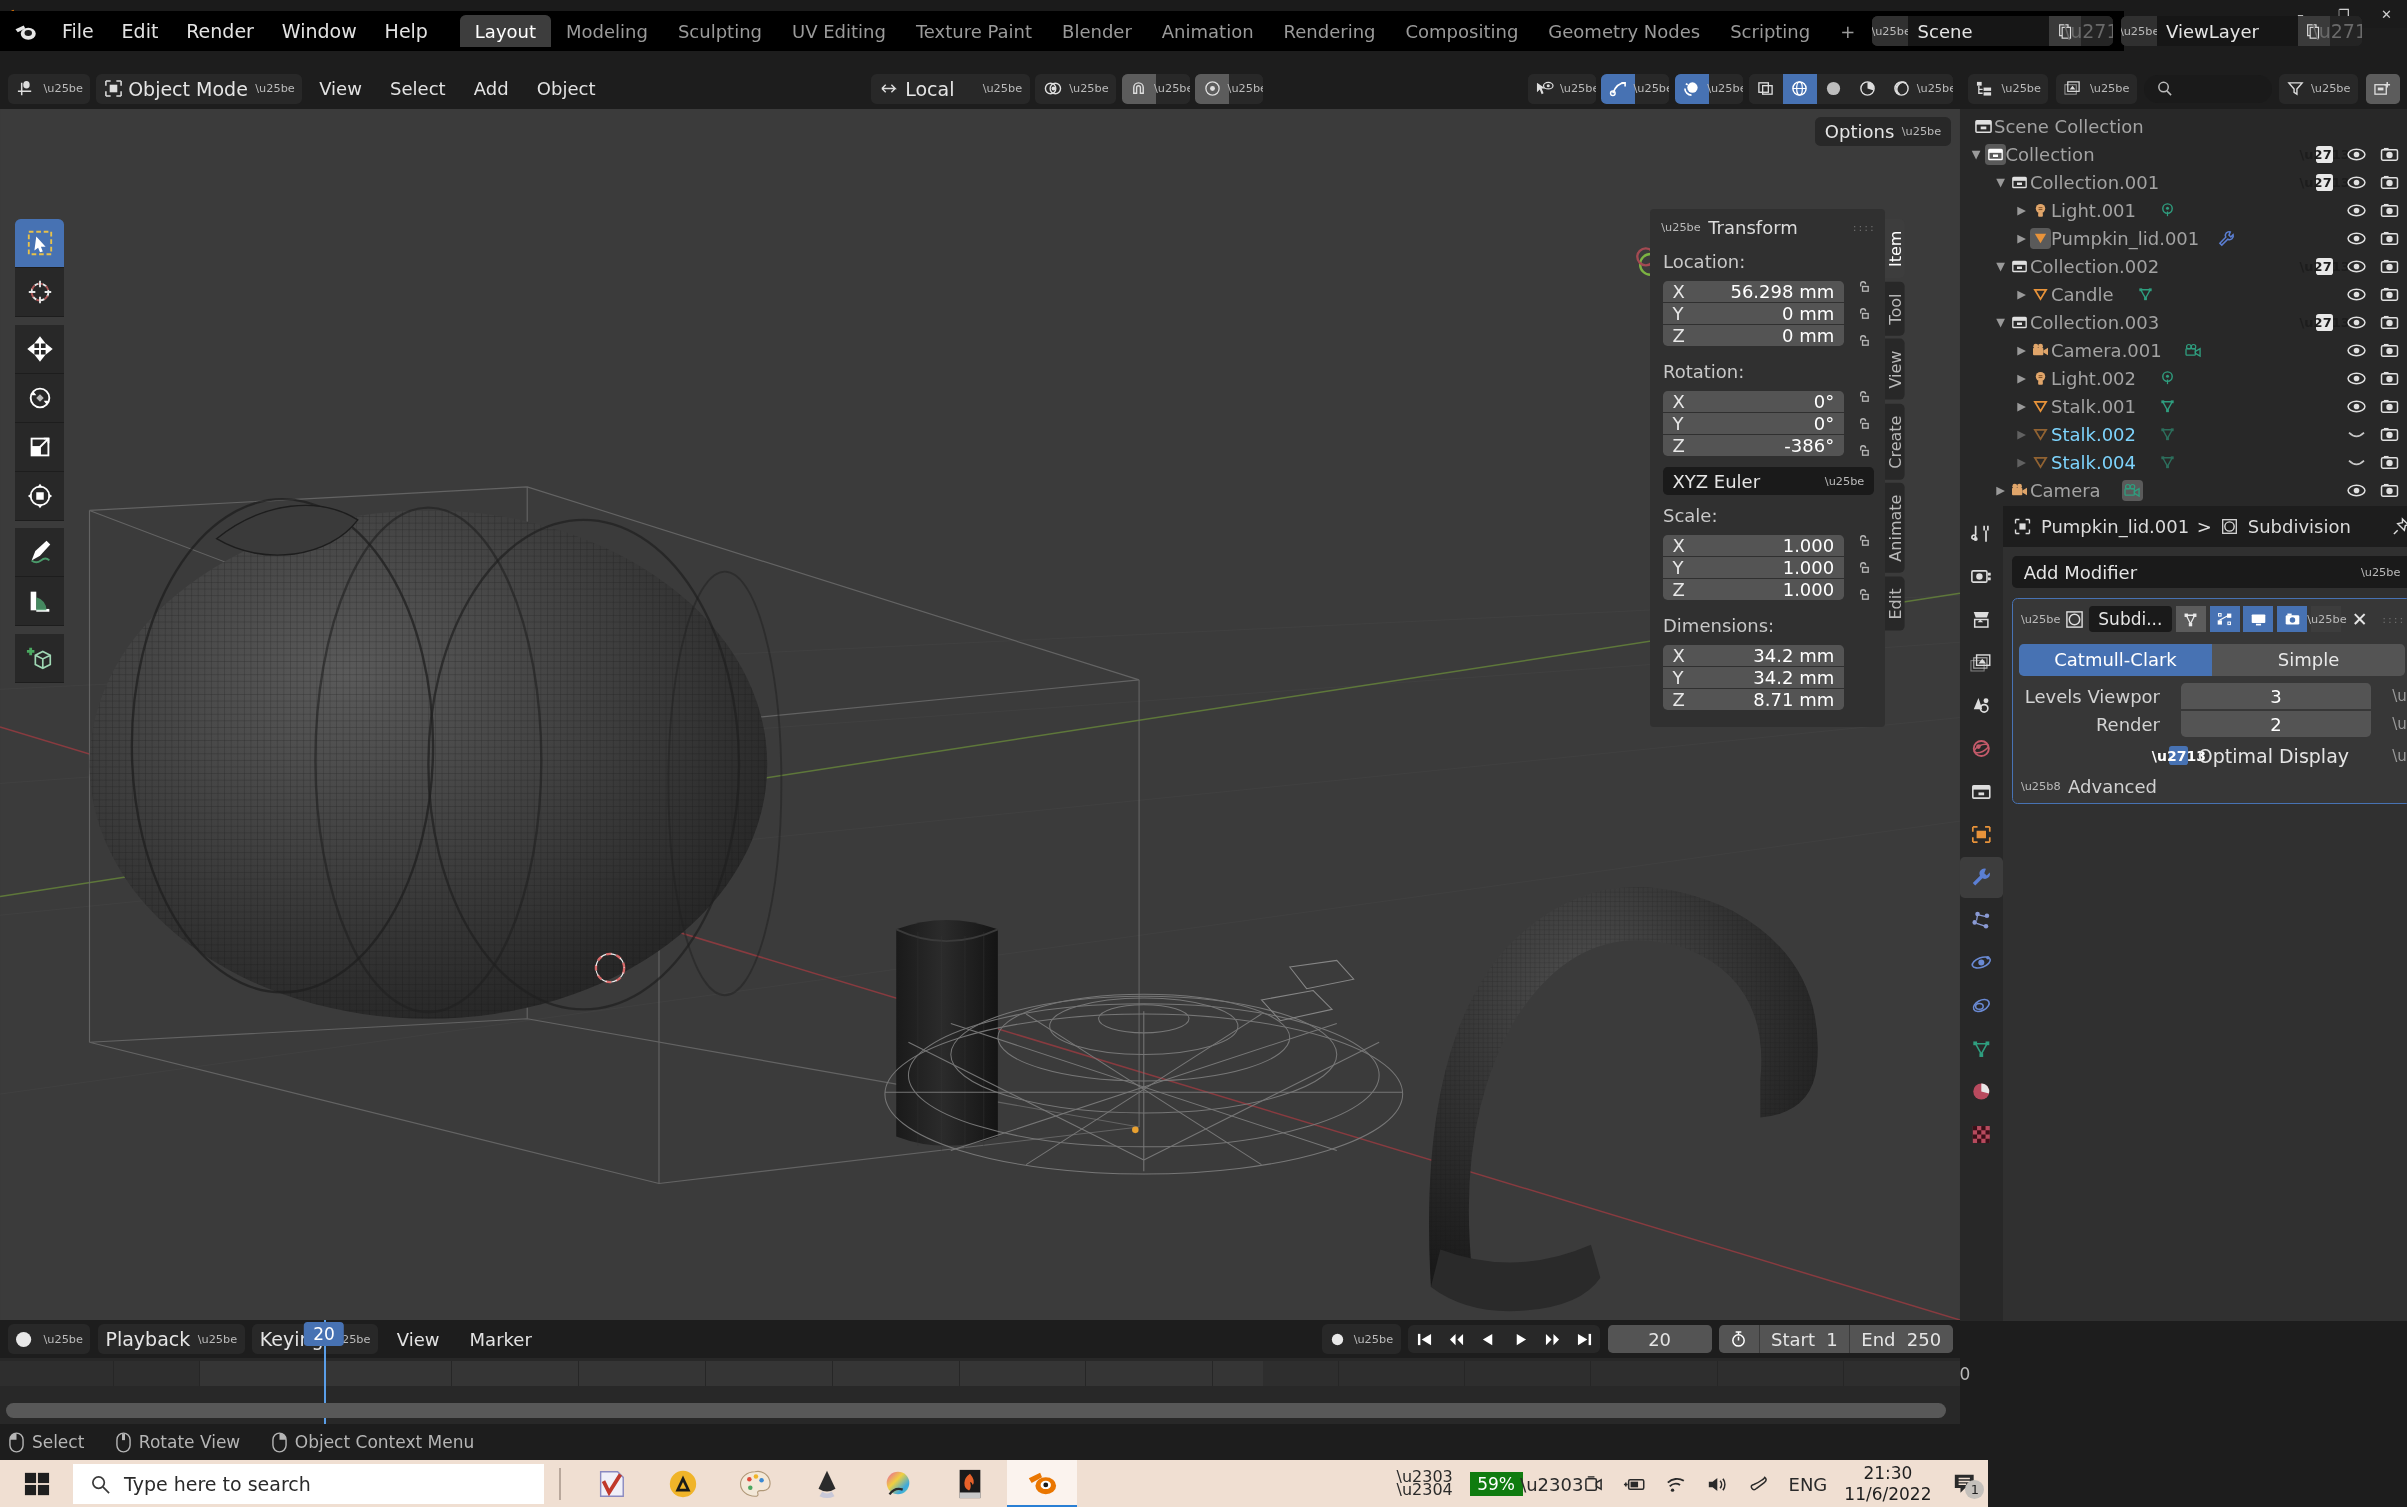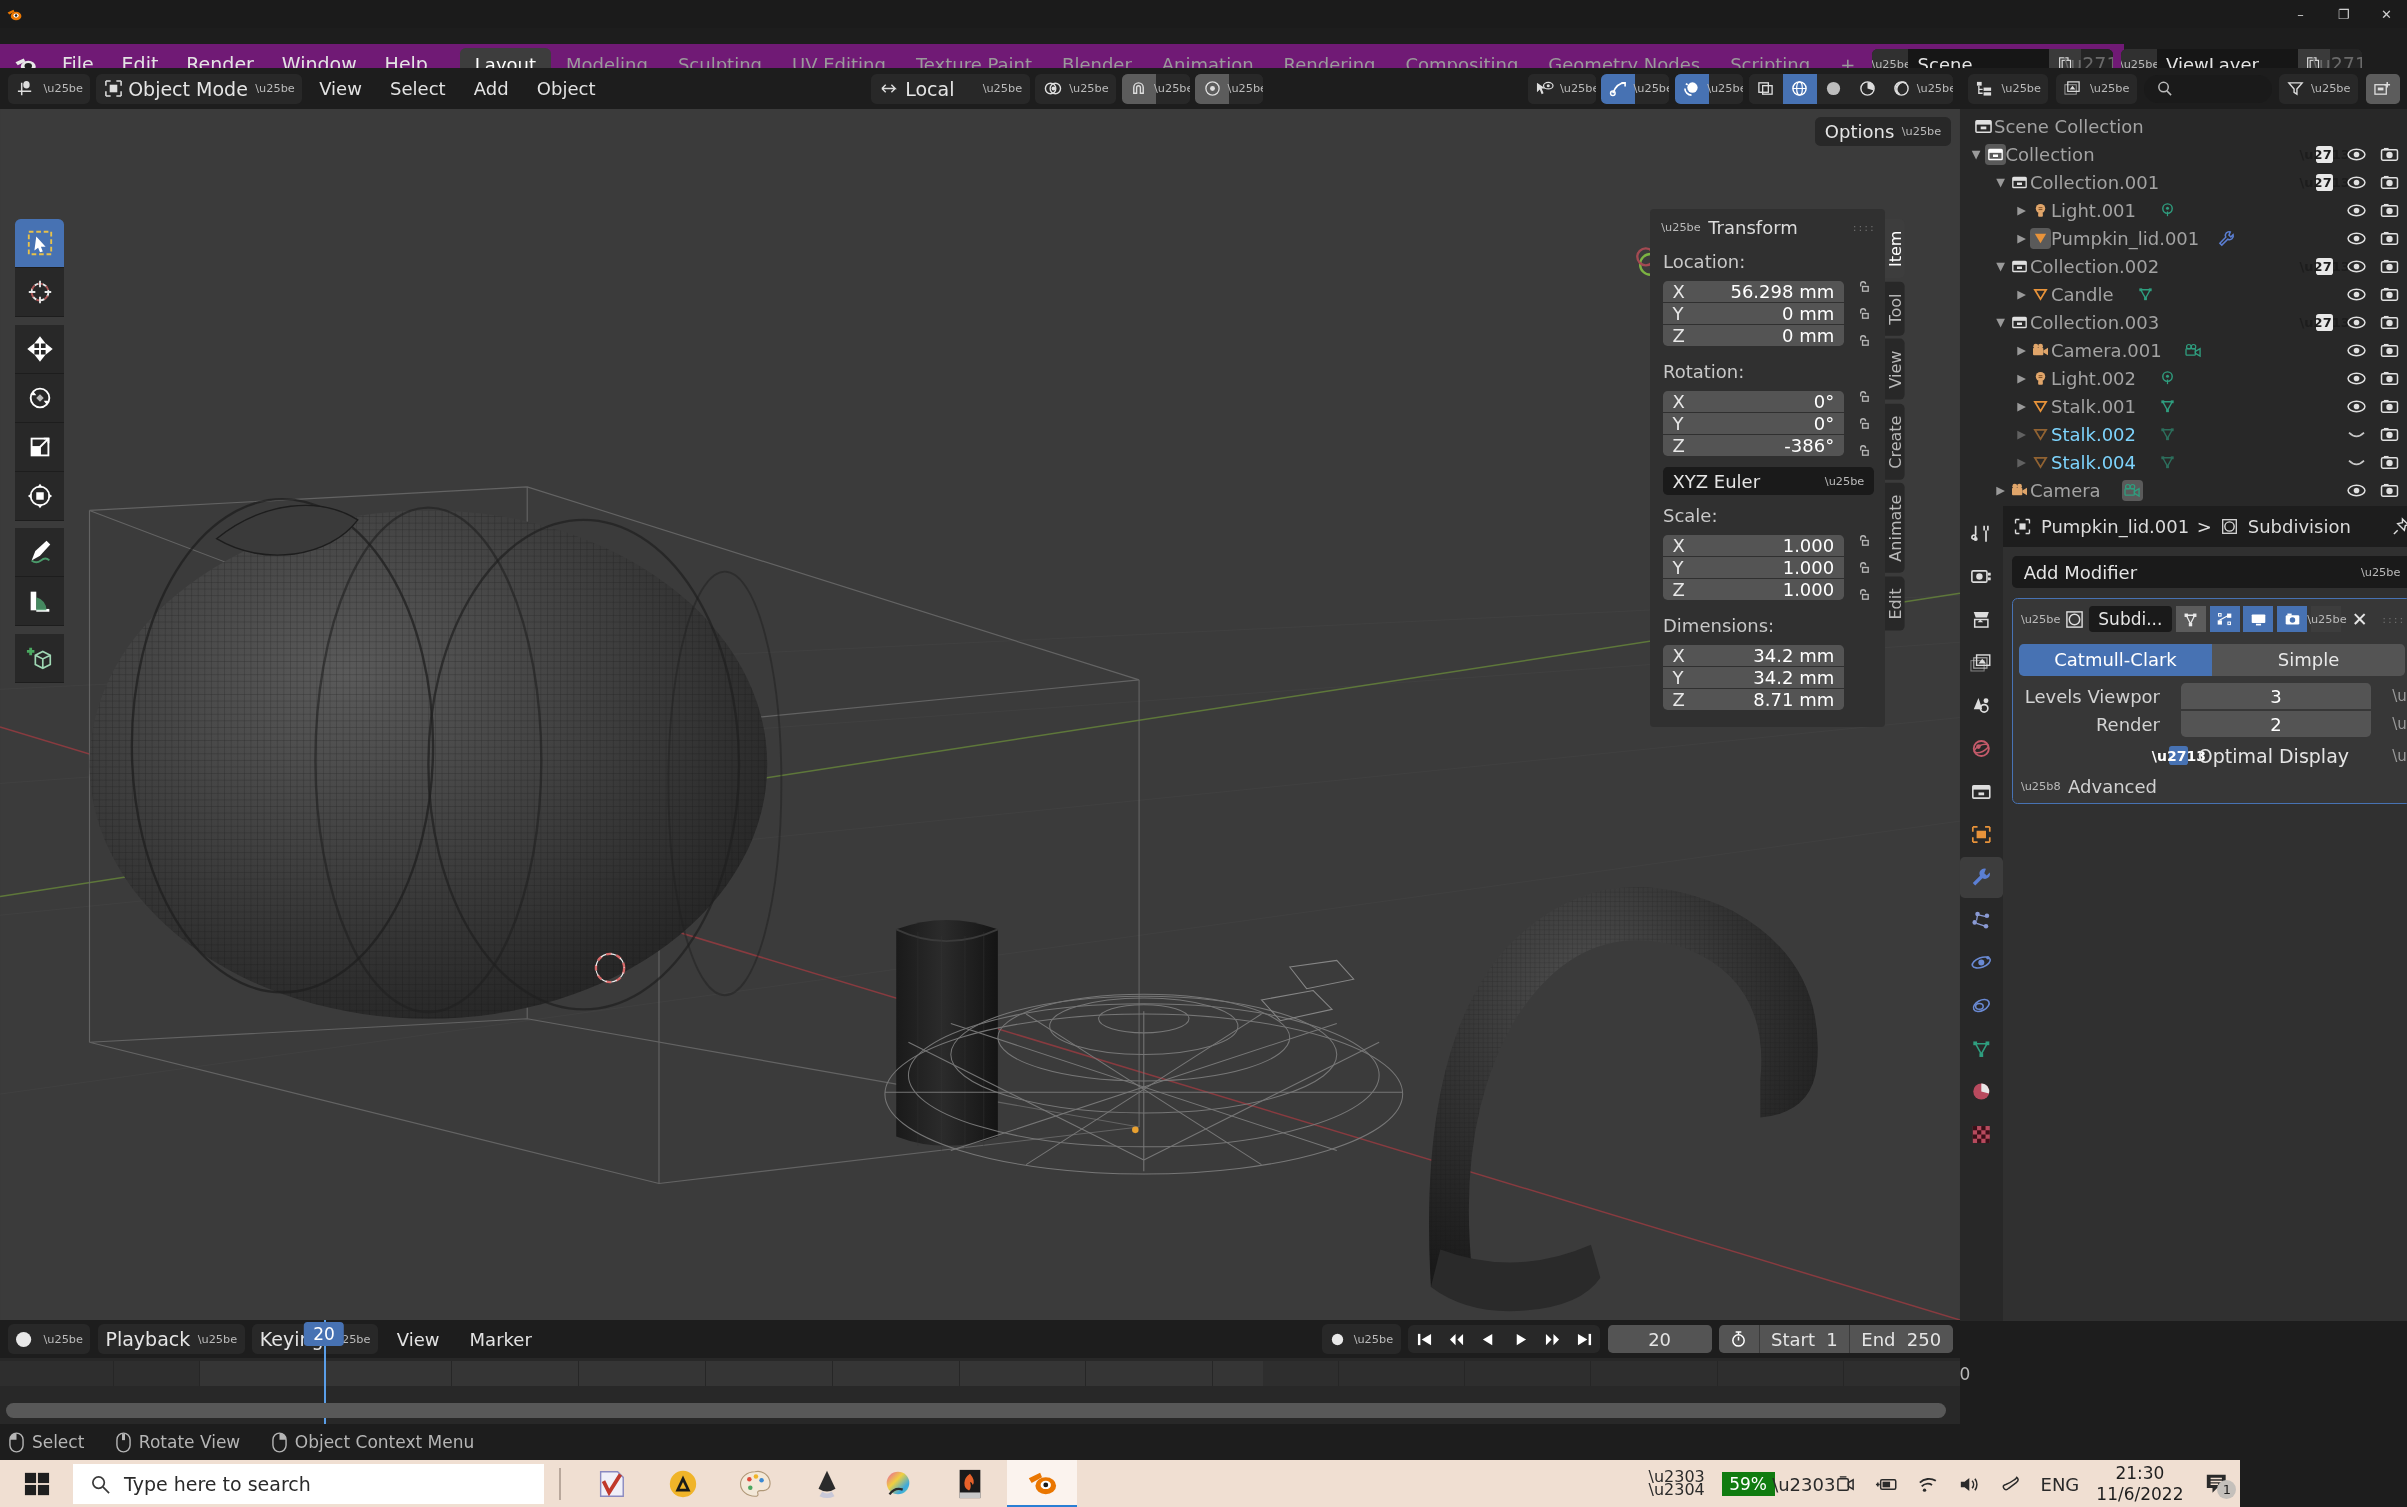--- a/index.html
+++ b/index.html
@@ -17,22 +17,22 @@
     background:#1b1b1b; display:flex; align-items:center; gap:7.5px;
     padding-left:5.6px; font-size:15px; color:#d8d8d8;
   }
   .titlebar .blogo{ width:17px;height:17px;flex:0 0 auto; }
   .winbtns{ position:absolute; right:0; top:0; height:28px; display:flex; }
   .winbtn{ width:43px; height:28px; display:flex; align-items:center; justify-content:center;
            color:#d0d0d0; font-size:13px; }
 
   
   .topbar{
-    position:absolute; left:0; top:44px; width:2124px; height:40px;
-    background:#701a75; display:flex; align-items:center; padding:0 7.5px; gap:1.9px;
+    position:absolute; left:0; top:11px; width:2124px; height:40px;
+    background:#000000; display:flex; align-items:center; padding:0 7.5px; gap:1.9px;
   }
   .bmenu-logo{ width:28px;height:24.5px; display:flex;align-items:center;justify-content:center; margin:0 9.4px 0 5.6px;}
   .menu-item{ padding:3.8px 13px; font-size:19px; color:#e3e3e3; border-radius:3.8px; white-space:nowrap;}
   .ws-tabs{ display:flex; align-items:center; margin-left:17px; gap:0; }
   .ws-tab{ padding:5.6px 15px; font-size:18px; color:#9a9a9a; border-radius:5.6px 5.6px 0 0; white-space:nowrap;}
   .ws-tab.active{ background:#3d3d3d; color:#ffffff; }
   .topbar-right{ margin-left:auto; display:flex; align-items:center; gap:7.5px; padding-right:5.6px;}
   .pill{ display:flex; align-items:center; background:#282828; border-radius:5.6px; height:30px; overflow:hidden;}
   .pill .ic{ width:36px;height:30px;display:flex;align-items:center;justify-content:center;background:#303030;}
   .pill .txt{ padding:0 13px 0 9.4px; font-size:18px; background:#161616; height:30px; display:flex;align-items:center; min-width:141px;}
@@ -165,21 +165,21 @@
             border-radius:3.8px; padding:1.9px 9.4px; font-size:17px;}
   .scrollbar{ position:absolute; left:5.6px; bottom:5.6px; height:15px; background:#585858; border-radius:7.5px;}
 
   
   .statusbar{ position:absolute; left:0; top:1424px; width:2408px; height:36px; background:#1d1d1d;
               display:flex; align-items:center; padding:0 9.4px; font-size:17px; color:#b5b5b5; gap:32px;}
   .sb-item{ display:flex; align-items:center; gap:7.5px;}
   .sb-right{ margin-left:auto; color:#b5b5b5; font-size:17px; padding-right:9.4px;}
 
   
-  .taskbar{ position:absolute; left:0; top:1460px; width:2240px; height:48px; background:#f0dfd2;
+  .taskbar{ position:absolute; left:0; top:1460px; width:1988px; height:48px; background:#f0dfd2;
             display:flex; align-items:center; }
   .start{ width:73px; height:48px; display:flex; align-items:center; justify-content:center;}
   .tb-search{ width:471px; height:40px; background:#ffffff; display:flex; align-items:center; gap:13px; padding:0 17px;
               color:#2a2a2a; font-size:19px;}
   .tb-div{ width:1.9px; height:32px; background:#b9a89c; margin:0 15px;}
   .tb-apps{ display:flex; align-items:center; gap:1.9px; }
   .tb-app{ width:70px; height:48px; display:flex; align-items:center; justify-content:center;}
   .tb-app.active{ background:#fbf3ee; border-bottom:3.8px solid #2a7fd4;}
   .tray{ margin-left:auto; display:flex; align-items:center; gap:17px; padding-right:7.5px; color:#2a2a2a; font-size:18px;}
   .tray .battpct{ background:#107c10; color:#fff; padding:1.9px 7.5px; font-size:17px;}

